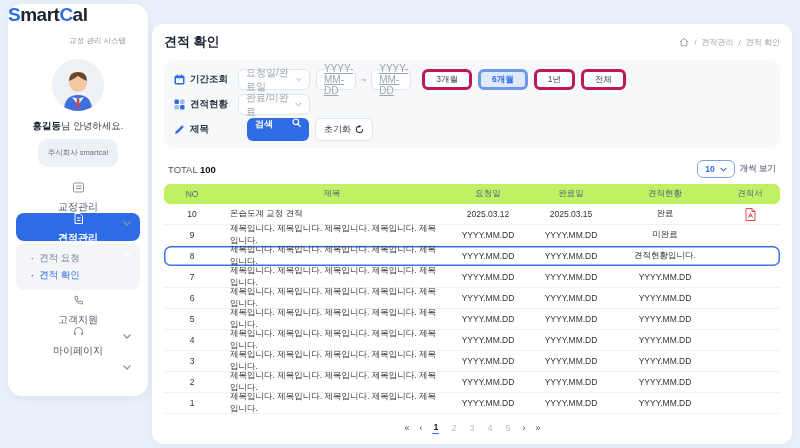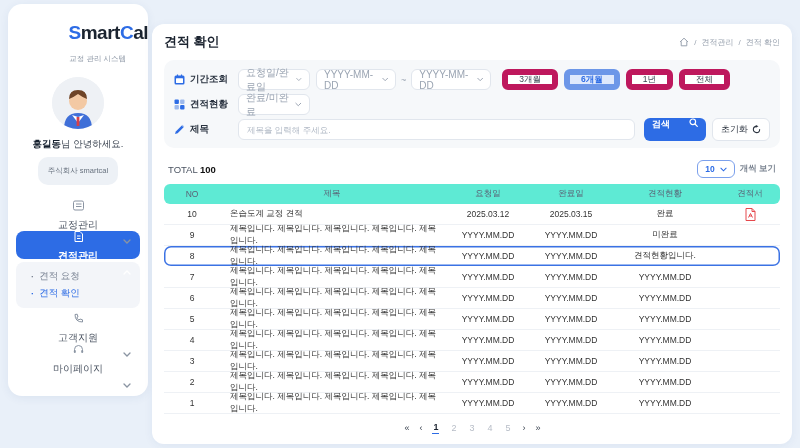--- a/index.html
+++ b/index.html
@@ -12,21 +12,21 @@
     color:#333;
   }
   svg { display:block; }
 
   
   .sidebar {
     position:absolute; left:8px; top:4px; width:140px; height:392px;
     background:#fff; border-radius:14px;
     box-shadow:0 2px 10px rgba(40,70,130,.07);
   }
-  .logo { margin-top:18px; text-align:right; font-size:19px; font-weight:bold; letter-spacing:-0.5px; color:#1b2430; }
+  .logo { text-align:left; font-size:19px; font-weight:bold; letter-spacing:-0.5px; color:#1b2430; }
   .logo .blue { color:#2d6ce5; }
   .logo-sub { font-size:7.5px; color:#8d97a5; text-align:right; padding-right:22px; margin-top:10px; }
   .avatar { width:52px; height:52px; border-radius:50%; background:#eef1f5; margin:13px auto 0; overflow:hidden; }
   .greeting { margin-top:9px; text-align:center; font-size:9.5px; color:#3a4350; }
   .greeting b { color:#15202e; }
   .badge-wrap { text-align:center; margin-top:6px; }
   .company-badge { display:inline-block; background:#edf1f6; color:#68727f; font-size:7.5px; padding:9px 10px; border-radius:10px;text-align:right; }
   .menu { margin-top:15px; padding:0 8px; }
   .menu-item {
     height:28px; border-radius:8px; display:flex; align-items:center; gap:7px;
@@ -57,25 +57,25 @@
 
   .filter-panel { margin:0 12px; background:#f6f8fa; border-radius:10px; padding:7px 10px 6px; }
   .filter-row { display:flex; align-items:center; height:25px; }
   .filter-label { display:flex; align-items:center; gap:5px; width:64px; font-size:9.5px; font-weight:bold; color:#2a3340; flex:0 0 auto; }
   .sel {
     background:#fff; border:1px solid #e1e6ed; border-radius:6px; height:21px;
     display:flex; align-items:center; justify-content:space-between;
     padding:0 7px; font-size:10px; color:#9aa4b2; cursor:pointer;
   }
   .sel-type { width:72px; }
-  .sel-date { width:80px; }
+  .sel-date { width:40px;text-decoration:underline; }
   .tilde { margin:0 5px; color:#9aa4b2; font-size:9px; }
   .quick-group { display:flex; gap:6px; margin-left:11px; }
   .quick-btn {
-    height:21px; padding:0 11px; background:#fff; border:6px solid #be185d; border-radius:6px;
+    height:21px; padding:0 11px; background:#fff; border:3px solid #be185d; border-radius:6px;
     font-size:8.5px; color:#3a4350; display:flex; align-items:center; cursor:pointer;
     font-family:"Liberation Sans", sans-serif;
   }
   .quick-btn.selected { background:#dfe9fc; border-color:#6d97e8; color:#2d6ce5; font-weight:bold; }
   .title-input {
     flex:1; height:21px; background:#fff; border:1px solid #e1e6ed; border-radius:6px;
     padding:0 8px; font-size:8.5px; color:#333; outline:none;
     font-family:"Liberation Sans", sans-serif;
   }
   .title-input::placeholder { color:#b3bbc7; }
@@ -97,21 +97,21 @@
   .meta-right { display:flex; align-items:center; gap:5px; }
   .pagesize {
     border:1px solid #7ba0ec; border-radius:6px; height:18px; padding:0 7px;
     display:flex; align-items:center; gap:5px; font-size:8.5px; color:#2d6ce5; font-weight:bold;
     background:#fff; cursor:pointer;
   }
   .pagesize-suffix { font-size:8.5px; color:#7b8491;font-weight:bold; }
 
   .table { margin:0 12px; }
   .thead {
-    display:flex; align-items:center; background:#5eead4; border-radius:6px; height:20px;
+    display:flex; align-items:center; background:#bef264; border-radius:6px; height:20px;
     font-size:8.5px; color:#5a6477;
   }
   .col { text-align:center; }
   .col-no { width:56px; }
   .col-title { flex:1; }
   .col-req { width:88px; }
   .col-comp { width:78px; }
   .col-status { width:110px; }
   .col-pdf { width:60px; display:flex; justify-content:center; }
   .trow {
@@ -313,21 +313,20 @@
     <div class="filter-row">
       <div class="filter-label">
         <span>
           <svg width="11" height="11" viewBox="0 0 11 11">
               <path d="M1 10 L1.8 7.4 L7.8 1.4 L9.6 3.2 L3.6 9.2 Z" fill="#2d6ce5"></path>
               <path d="M8.4 0.8 L10.2 2.6 L9.6 3.2 L7.8 1.4 Z" fill="#9db9ec"></path>
             </svg>
         </span>
         <span>제목</span>
       </div>
-      <input class="title-input" type="text" placeholder="제목을 입력해 주세요." style="">
       <button class="search-btn">
         <span>검색</span>
         <span>
           <svg width="9" height="9" viewBox="0 0 9 9">
               <circle cx="3.8" cy="3.8" r="2.8" fill="none" stroke="#fff" stroke-width="1.2"></circle>
               <line x1="6" y1="6" x2="8.3" y2="8.3" stroke="#fff" stroke-width="1.2" stroke-linecap="round"></line>
             </svg>
         </span>
       </button>
       <button class="reset-btn">

